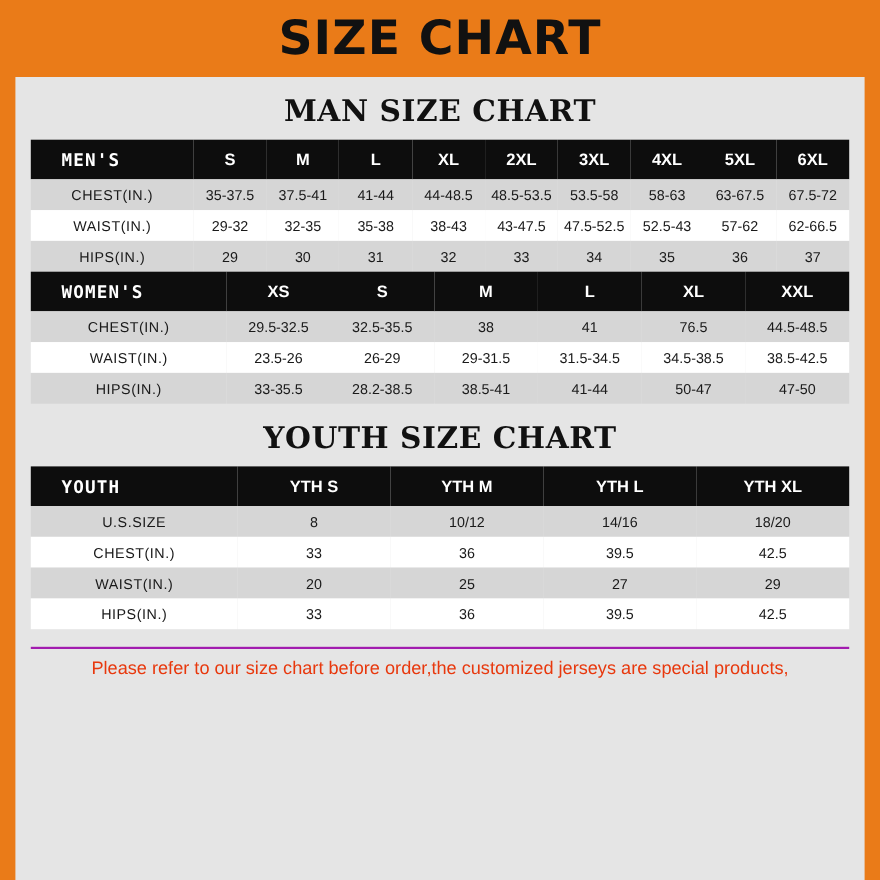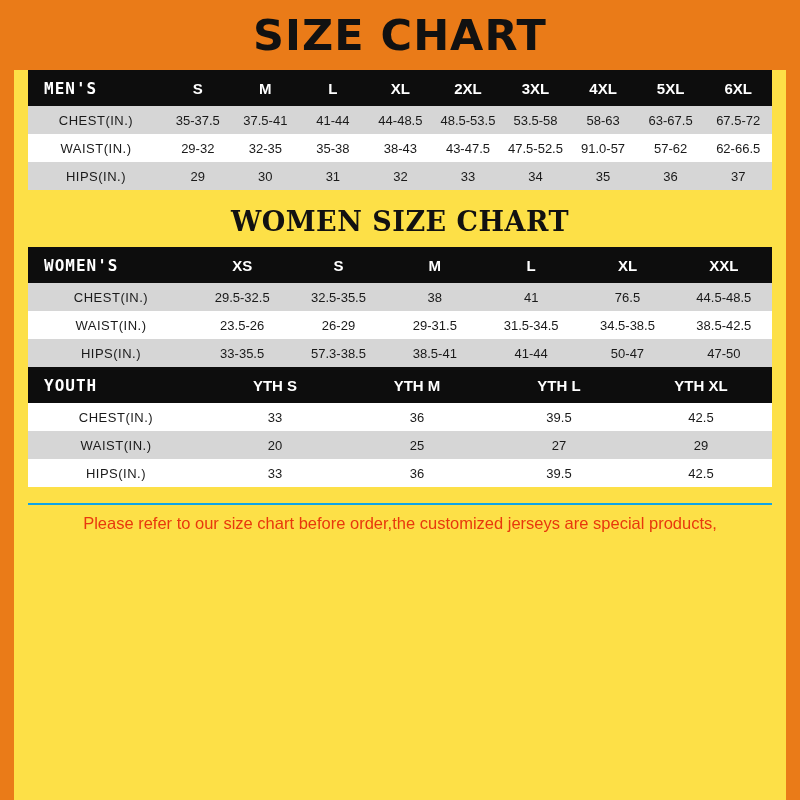--- a/index.html
+++ b/index.html
@@ -10,21 +10,21 @@
     width: 800px;
     height: 800px;
     background: #ffffff;
     font-family: "Liberation Sans", sans-serif;
     overflow: hidden;
   }
   .page {
     position: relative;
     width: 800px;
     height: 800px;
-    background: #fde047;
+    background: #e5e5e5;
     box-sizing: border-box;
     border-left: 14px solid #ea7b18;
     border-right: 14px solid #ea7b18;
   }
   .banner {
     background: #ea7b18;
     height: 70px;
     display: flex;
     align-items: center;
     justify-content: center;
@@ -68,61 +68,62 @@
     color: #ffffff;
     font-weight: bold;
     font-size: 15px;
     height: 36px;
   }
   table.size-table thead th.corner {
     font-family: "DejaVu Sans Mono", monospace;
     font-size: 16px;
     letter-spacing: 1px;
     text-align: left;
-    padding-left: 16px;
+    padding-left: 28px;
     margin-top: 44px;
   }
   table.size-table tbody tr.row-alt td {
     background: #d6d6d6;
   }
   table.size-table tbody tr.row-plain td {
     background: #ffffff;
   }
   table.size-table tbody td.rowhead {
     font-weight: normal;
     letter-spacing: 0.5px;
     margin-top: 20px;
   }
   .men thead th.corner { width: 120px; }
   .women thead th.corner { width: 150px; }
   .youth thead th.corner { width: 160px; }
 
   .footer-note {
     margin-top: 16px;
     padding: 6px 10px 0 10px;
-    border-top: 2px solid #0ea5e9;
+    border-top: 2px solid #a21caf;
     color: #e8380d;
     font-size: 16.5px;
     line-height: 1.5;
     text-align: center;
     font-family: "Liberation Sans", sans-serif;
   }
   .footer-note div { white-space: nowrap; }
 </style>
 </head>
 <body>
 
 <div class="page">
 
   <div class="banner">
     <div class="banner-title">SIZE CHART</div>
   </div>
 
   <div class="content">
 
+    <div class="section-title">MAN SIZE CHART</div>
     <table class="size-table men">
       <thead>
         <tr>
           <th class="corner">MEN'S</th>
           <th>S</th>
           <th>M</th>
           <th>L</th>
           <th>XL</th>
           <th>2XL</th>
           <th>3XL</th>
@@ -145,40 +146,39 @@
           <td>67.5-72</td>
         </tr>
         <tr class="row-plain">
           <td class="rowhead">WAIST(IN.)</td>
           <td>29-32</td>
           <td>32-35</td>
           <td>35-38</td>
           <td>38-43</td>
           <td>43-47.5</td>
           <td>47.5-52.5</td>
-          <td>91.0-57</td>
+          <td>52.5-43</td>
           <td>57-62</td>
           <td>62-66.5</td>
         </tr>
         <tr class="row-alt">
           <td class="rowhead">HIPS(IN.)</td>
           <td>29</td>
           <td>30</td>
           <td>31</td>
           <td>32</td>
           <td>33</td>
           <td>34</td>
           <td>35</td>
           <td>36</td>
           <td>37</td>
         </tr>
       </tbody>
     </table>
 
-    <div class="section-title">WOMEN SIZE CHART</div>
     <table class="size-table women">
       <thead>
         <tr>
           <th class="corner">WOMEN'S</th>
           <th>XS</th>
           <th>S</th>
           <th>M</th>
           <th>L</th>
           <th>XL</th>
           <th>XXL</th>
@@ -199,40 +199,48 @@
           <td>23.5-26</td>
           <td>26-29</td>
           <td>29-31.5</td>
           <td>31.5-34.5</td>
           <td>34.5-38.5</td>
           <td>38.5-42.5</td>
         </tr>
         <tr class="row-alt">
           <td class="rowhead">HIPS(IN.)</td>
           <td>33-35.5</td>
-          <td>57.3-38.5</td>
+          <td>28.2-38.5</td>
           <td>38.5-41</td>
           <td>41-44</td>
           <td>50-47</td>
           <td>47-50</td>
         </tr>
       </tbody>
     </table>
 
+    <div class="section-title">YOUTH SIZE CHART</div>
     <table class="size-table youth">
       <thead>
         <tr>
           <th class="corner">YOUTH</th>
           <th>YTH S</th>
           <th>YTH M</th>
           <th>YTH L</th>
           <th>YTH XL</th>
         </tr>
       </thead>
       <tbody>
+        <tr class="row-alt">
+          <td class="rowhead">U.S.SIZE</td>
+          <td>8</td>
+          <td>10/12</td>
+          <td>14/16</td>
+          <td>18/20</td>
+        </tr>
         <tr class="row-plain">
           <td class="rowhead">CHEST(IN.)</td>
           <td>33</td>
           <td>36</td>
           <td>39.5</td>
           <td>42.5</td>
         </tr>
         <tr class="row-alt">
           <td class="rowhead">WAIST(IN.)</td>
           <td>20</td>

